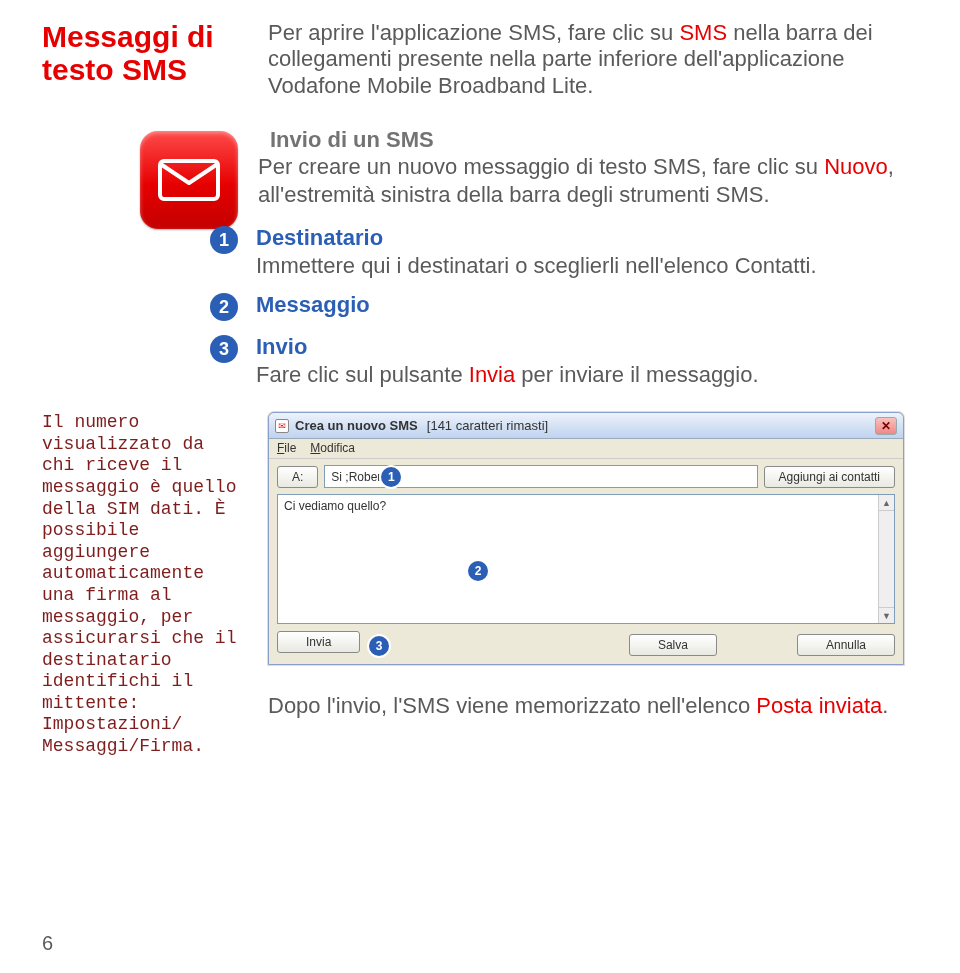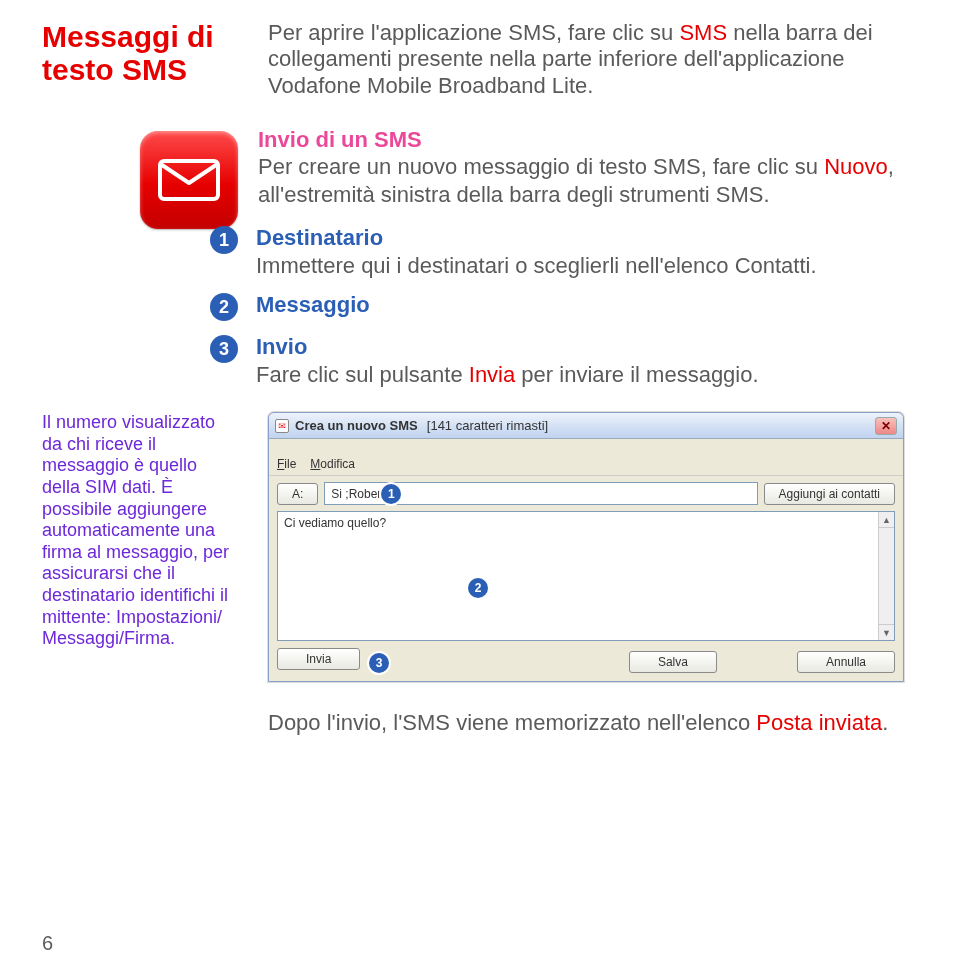--- a/index.html
+++ b/index.html
@@ -13,41 +13,41 @@
   .title { color: #e60000; font-weight: bold; font-size: 30px; line-height: 1.1; margin-bottom: 22px; }
 
   .intro { font-size: 22px; line-height: 1.2; margin-bottom: 28px; }
   .red { color: #e60000; }
 
   .icon-row { display: flex; gap: 20px; margin-bottom: 10px; align-items: flex-start; }
   .sms-icon-wrap { width: 196px; flex: 0 0 196px; display:flex; justify-content:flex-end; padding-top:4px;}
   .sms-rounded { width: 98px; height: 98px; border-radius: 18px; background: linear-gradient(to bottom, #ff4a4a 0%, #e60000 55%, #c40000 100%); display: flex; align-items: center; justify-content: center; box-shadow: inset 0 2px 4px rgba(255,255,255,0.4), 0 1px 2px rgba(0,0,0,0.3); }
   .sms-rounded svg { display:block; }
 
-  .section-heading { color: #ec4899; font-weight: bold; font-size: 22px; }
+  .section-heading { color: #737373; font-weight: bold; font-size: 22px; margin-left: 12px; }
   .section-body { font-size: 22px; line-height: 1.25; margin-bottom: 16px; }
 
   .step-row { display: flex; gap: 18px; margin: 10px 0 12px 0; align-items: flex-start; }
   .num-badge { width: 28px; height: 28px; border-radius: 50%; background: #2b5fb6; color: #fff; font-weight: bold; font-size: 18px; display: flex; align-items: center; justify-content: center; flex: 0 0 28px; margin-top: 2px; }
   .step-text { flex: 1; font-size: 22px; line-height: 1.25; }
   .step-title { color: #2b5fb6; font-weight: bold; }
 
   .bottom-row { display: flex; gap: 30px; margin-top: 12px; }
-  .sim-note { width: 196px; flex: 0 0 196px; color: #6d28d9; font-size: 18px; line-height: 1.2; }
+  .sim-note { width: 196px; flex: 0 0 196px; color: #7f1d1d; font-size: 18px; line-height: 1.2; font-family: Liberation Mono, monospace; }
   .screenshot-col { flex: 1; }
 
   
   .dlg { width: 636px; border: 1px solid #8aa0c8; border-radius: 6px 6px 0 0; background:#ece9d8; font-size:13px; color:#333; box-shadow: 0 0 0 1px #ddd; }
   .dlg-titlebar { height: 26px; background: linear-gradient(to bottom, #eef3fb, #d5e2f5 50%, #c0d3ef); border-bottom:1px solid #9ab; display:flex; align-items:center; padding:0 6px; border-radius:6px 6px 0 0; }
   .dlg-titlebar .app-ico { width:14px; height:14px; margin-right:6px; background:#fff; border:1px solid #888; border-radius:2px; display:flex; align-items:center; justify-content:center; font-size:9px; color:#e60000;}
   .dlg-titlebar .ttl { font-weight:bold; color:#333; }
   .dlg-titlebar .rem { margin-left:9px; color:#333; }
   .dlg-titlebar .spacer { flex:1; }
   .dlg-close { width:22px; height:18px; border:1px solid #9aa; border-radius:3px; background: linear-gradient(to bottom,#f8c2bc,#e88); display:flex; align-items:center; justify-content:center; color:#7a0000; font-weight:bold; font-size:12px;}
-  .dlg-menu { height:20px; padding:18px 8px; font-size:12px; color:#333; background:#ece9d8; border-bottom:1px solid #ccc; display:flex; gap:14px;}
+  .dlg-menu { height:20px; padding:2px 8px; font-size:12px; color:#333; background:#ece9d8; border-bottom:1px solid #ccc; display:flex; gap:14px;}
   .dlg-menu span u { text-decoration: underline; }
   .dlg-body { padding: 6px 8px 8px 8px; }
   .to-row { display:flex; align-items:center; gap:6px; margin-bottom:6px;}
   .winbtn { border:1px solid #8a8a8a; border-radius:3px; background:linear-gradient(to bottom,#fff,#e9e9e2); padding:3px 14px; font-size:12px; color:#333; user-select:none;}
   .to-input { flex:1; height:23px; border:1px solid #7f9db9; background:#fff; padding:2px 6px; font-size:12px; display:flex; align-items:center; color:#333; position:relative;}
   .msg-area { position:relative; height:130px; border:1px solid #7f9db9; background:#fff; padding:4px 6px; font-size:12px; color:#333; }
   .msg-area .scrolltrack { position:absolute; right:0; top:0; bottom:0; width:16px; background:#efefef; border-left:1px solid #ccc;}
   .msg-area .scrolltrack .arrow { height:16px; border-bottom:1px solid #ccc; display:flex; align-items:center; justify-content:center; font-size:9px; color:#666;}
   .msg-area .scrolltrack .arrow.bot { border-top:1px solid #ccc; border-bottom:none; position:absolute; bottom:0; left:0; right:0;}
   .dlg-footer { display:flex; gap:30px; justify-content:flex-start; padding-top:10px; }

